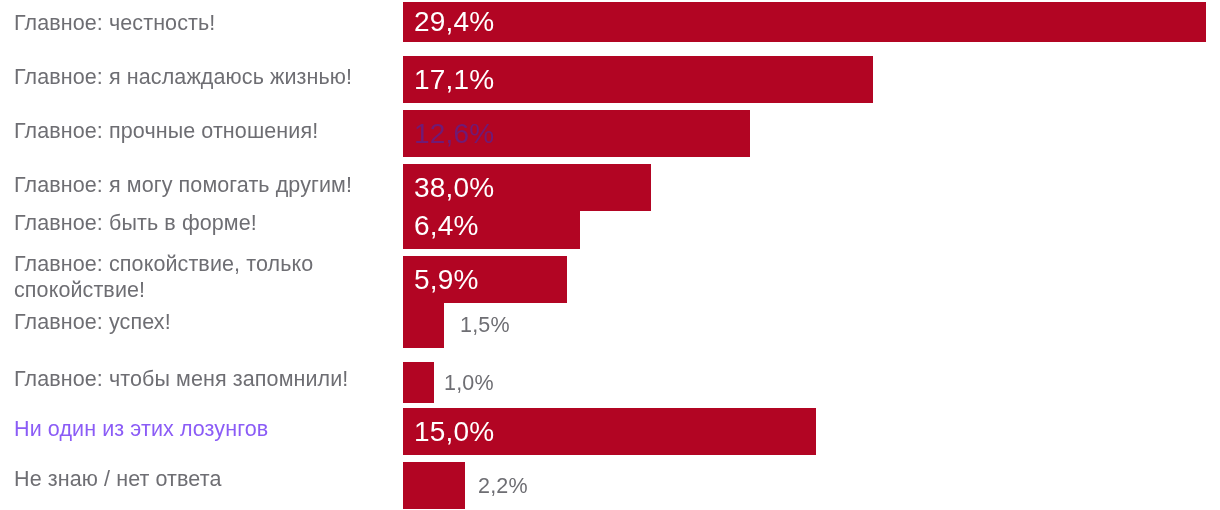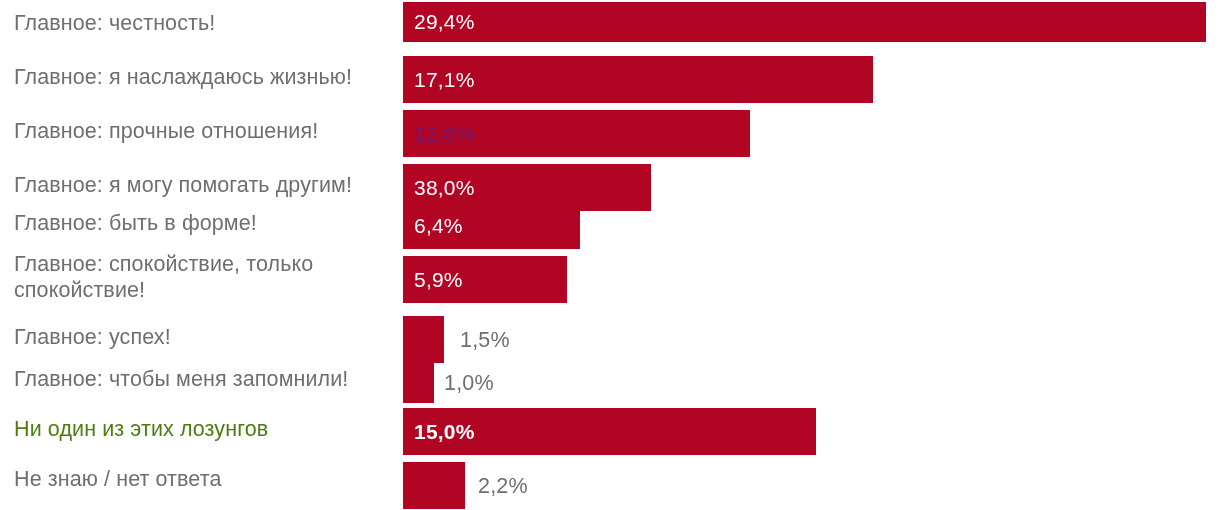--- a/index.html
+++ b/index.html
@@ -46,21 +46,21 @@
     top: 0;
     height: 100%;
     background: #b20523;
   }
   .bar-value-inside {
     position: absolute;
     left: 11px;
     top: 50%;
     transform: translateY(-50%);
     color: #ffffff;
-    font-size: 21px;
+    font-size: 28px;
     line-height: 24px;
     letter-spacing: 0.2px;
     white-space: nowrap;
   }
   .bar-value-outside {
     position: absolute;
     top: 50%;
     transform: translateY(-50%);
     color: #6e6e73;
     font-size: 21.5px;
@@ -109,39 +109,39 @@
       </div>
     </div>
     <div class="chart-row" style="top: 256px; height: 47px;">
       <div class="row-label" style="top: -5px; color: rgb(110, 110, 115);">Главное: спокойствие, только
 спокойствие!</div>
       <div class="bar-track">
         <div class="bar" style="width: 164px; background: rgb(178, 5, 35);"></div>
         <div class="bar-value-inside" style="color: rgb(255, 255, 255);">5,9%</div>
       </div>
     </div>
-    <div class="chart-row" style="top: 316px; height: 47px;">
+    <div class="chart-row" style="top: 301px; height: 47px;">
       <div class="row-label" style="top: 8px; color: rgb(110, 110, 115);">Главное: успех!</div>
       <div class="bar-track">
         <div class="bar" style="width: 41px; background: rgb(178, 5, 35);"></div>
         <div class="bar-value-outside" style="color: rgb(110, 110, 115); left: 57px; text-align: right;">1,5%</div>
       </div>
     </div>
     <div class="chart-row" style="top: 362px; height: 41px;">
       <div class="row-label" style="top: 4px; color: rgb(110, 110, 115);">Главное: чтобы меня запомнили!</div>
       <div class="bar-track">
         <div class="bar" style="width: 31px; background: rgb(178, 5, 35);"></div>
         <div class="bar-value-outside" style="color: rgb(110, 110, 115); left: 41px;">1,0%</div>
       </div>
     </div>
     <div class="chart-row" style="top: 408px; height: 47px;">
-      <div class="row-label" style="top: 8px; color: #4d7c0f;">Ни один из этих лозунгов</div>
+      <div class="row-label" style="top: 8px; color: #8b5cf6;">Ни один из этих лозунгов</div>
       <div class="bar-track">
         <div class="bar" style="width: 413px; background: rgb(178, 5, 35);"></div>
-        <div class="bar-value-inside" style="color: rgb(255, 255, 255); font-weight: bold;">15,0%</div>
+        <div class="bar-value-inside" style="color: rgb(255, 255, 255);">15,0%</div>
       </div>
     </div>
     <div class="chart-row" style="top: 462px; height: 47px;">
       <div class="row-label" style="top: 4px; color: rgb(110, 110, 115);">Не знаю / нет ответа</div>
       <div class="bar-track">
         <div class="bar" style="width: 62px; background: rgb(178, 5, 35);"></div>
         <div class="bar-value-outside" style="color: rgb(110, 110, 115); left: 75px;">2,2%</div>
       </div>
     </div>
   </div>

